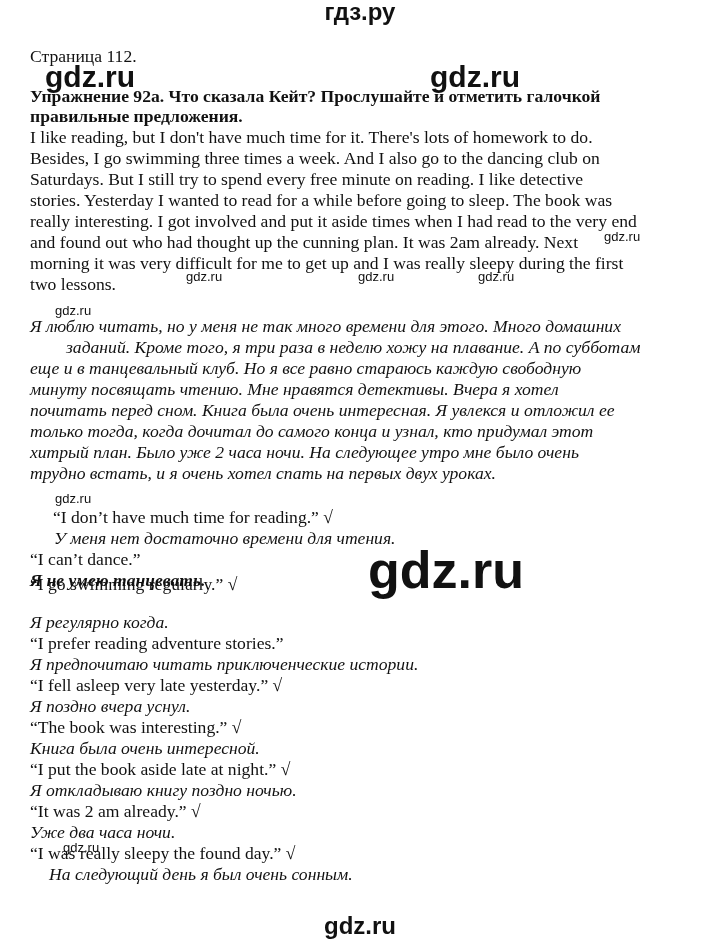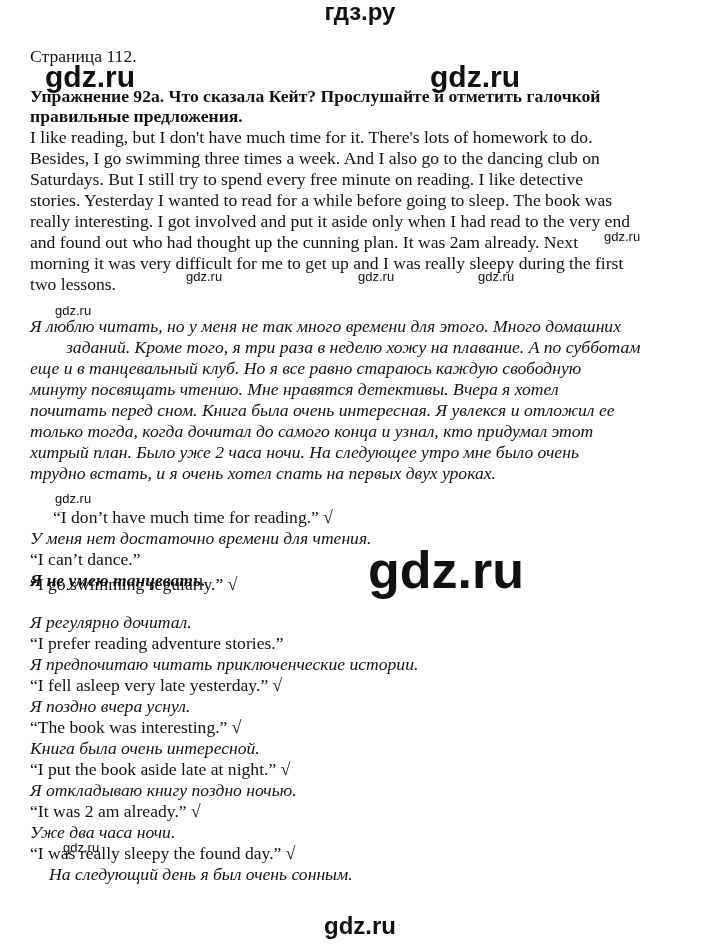--- a/index.html
+++ b/index.html
@@ -26,44 +26,44 @@
   <div class="line" style="top:46px;">Страница 112.</div>
 
   <div class="line bold" style="top:86px;">Упражнение 92a. Что сказала Кейт? Прослушайте и отметить галочкой</div>
   <div class="line bold" style="top:106px;">правильные предложения.</div>
 
   <div>
     <div class="line" style="top:127px;">I like reading, but I don't have much time for it. There's lots of homework to do.</div>
     <div class="line" style="top:148px;">Besides, I go swimming three times a week. And I also go to the dancing club on</div>
     <div class="line" style="top:169px;">Saturdays. But I still try to spend every free minute on reading. I like detective</div>
     <div class="line" style="top:190px;">stories. Yesterday I wanted to read for a while before going to sleep. The book was</div>
-    <div class="line" style="top:211px;">really interesting. I got involved and put it aside only when I had read to the very end</div>
+    <div class="line" style="top:211px;">really interesting. I got involved and put it aside times when I had read to the very end</div>
     <div class="line" style="top:232px;text-align:center;">and found out who had thought up the cunning plan. It was 2am already. Next</div>
     <div class="line" style="top:253px;">morning it was very difficult for me to get up and I was really sleepy during the first</div>
     <div class="line" style="top:274px;">two lessons.</div>
   </div>
 
   <div class="ital">
     <div class="line" style="top:316px;">Я люблю читать, но у меня не так много времени для этого. Много домашних</div>
     <div class="line" style="top:337px;margin-left:36px;">заданий. Кроме того, я три раза в неделю хожу на плавание. А по субботам</div>
     <div class="line" style="top:358px;">еще и в танцевальный клуб. Но я все равно стараюсь каждую свободную</div>
     <div class="line" style="top:379px;">минуту посвящать чтению. Мне нравятся детективы. Вчера я хотел</div>
     <div class="line" style="top:400px;">почитать перед сном. Книга была очень интересная. Я увлекся и отложил ее</div>
     <div class="line" style="top:421px;">только тогда, когда дочитал до самого конца и узнал, кто придумал этот</div>
     <div class="line" style="top:442px;">хитрый план. Было уже 2 часа ночи. На следующее утро мне было очень</div>
     <div class="line" style="top:463px;">трудно встать, и я очень хотел спать на первых двух уроках.</div>
   </div>
 
   <div>
     <div class="line" style="top:507px;margin-left:23px;">“I don’t have much time for reading.” √</div>
-    <div class="line ital" style="top:528px;">У меня нет достаточно времени для чтения.</div>
+    <div class="line ital" style="top:528px;margin-left:24px;">У меня нет достаточно времени для чтения.</div>
     <div class="line" style="top:549px;">“I can’t dance.”</div>
     <div class="line ital" style="top:570px;font-weight:bold;">Я не умею танцевать.</div>
     <div class="line" style="top:574px;">“I go swimming regularly.” √</div>
-    <div class="line ital" style="top:612px;">Я регулярно дочитал.</div>
+    <div class="line ital" style="top:612px;">Я регулярно когда.</div>
     <div class="line" style="top:633px;">“I prefer reading adventure stories.”</div>
     <div class="line ital" style="top:654px;">Я предпочитаю читать приключенческие истории.</div>
     <div class="line" style="top:675px;">“I fell asleep very late yesterday.” √</div>
     <div class="line ital" style="top:696px;">Я поздно вчера уснул.</div>
     <div class="line" style="top:717px;">“The book was interesting.” √</div>
     <div class="line ital" style="top:738px;">Книга была очень интересной.</div>
     <div class="line" style="top:759px;">“I put the book aside late at night.” √</div>
     <div class="line ital" style="top:780px;">Я откладываю книгу поздно ночью.</div>
     <div class="line" style="top:801px;">“It was 2 am already.” √</div>
     <div class="line ital" style="top:822px;">Уже два часа ночи.</div>

